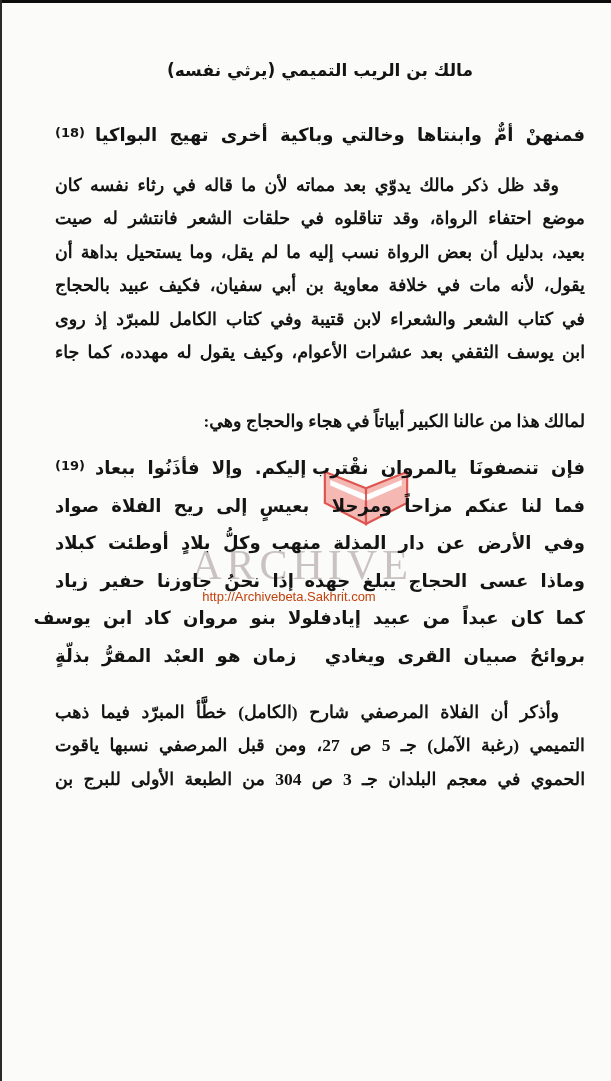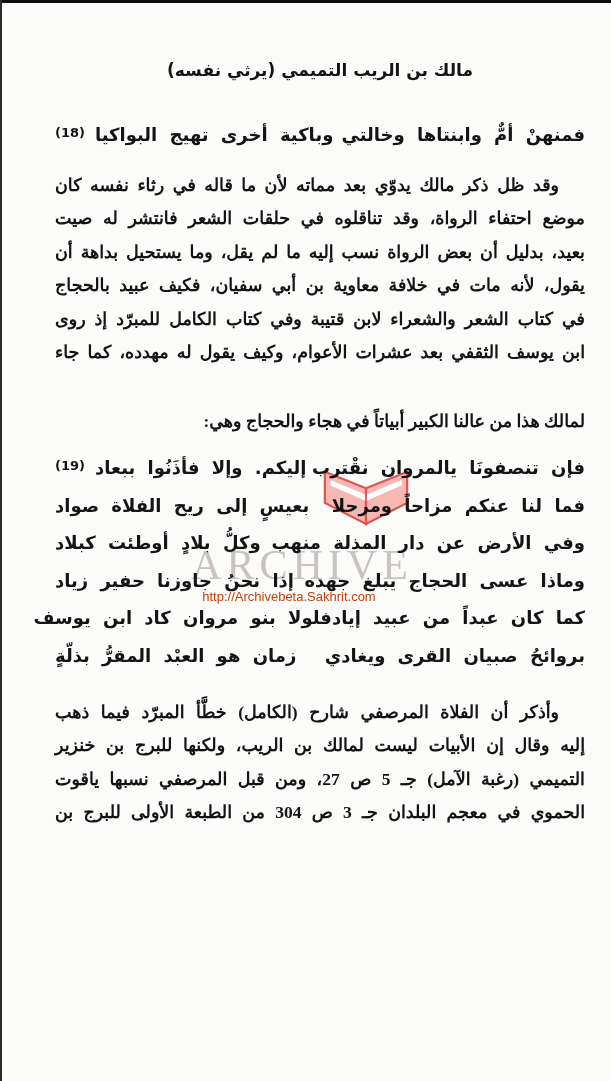--- a/index.html
+++ b/index.html
@@ -110,19 +110,18 @@
       <span class="hemi">فلولا بنو مروان كاد ابن يوسف</span>
     </div>
     <div class="verse-line">
       <span class="hemi">بروائحُ صبيان القرى ويغادي</span>
       <span class="hemi">زمان هو العبْد المقرُّ بذلّةٍ</span>
     </div>
   </div>
 
   <div class="para p2">
     <div class="pline first">وأذكر أن الفلاة المرصفي شارح (الكامل) خطَّأ المبرّد فيما ذهب</div>
-    <div class="pline">إليه وقال إن الأبيات ليست لمالك بن الريب، ولكنها للبرج بن خنزير</div>
     <div class="pline">التميمي (رغبة الآمل) جـ 5 ص 27، ومن قبل المرصفي نسبها ياقوت</div>
     <div class="pline">الحموي في معجم البلدان جـ 3 ص 304 من الطبعة الأولى للبرج بن</div>
 
   </div>
 
 </div>
 
 </body></html>

